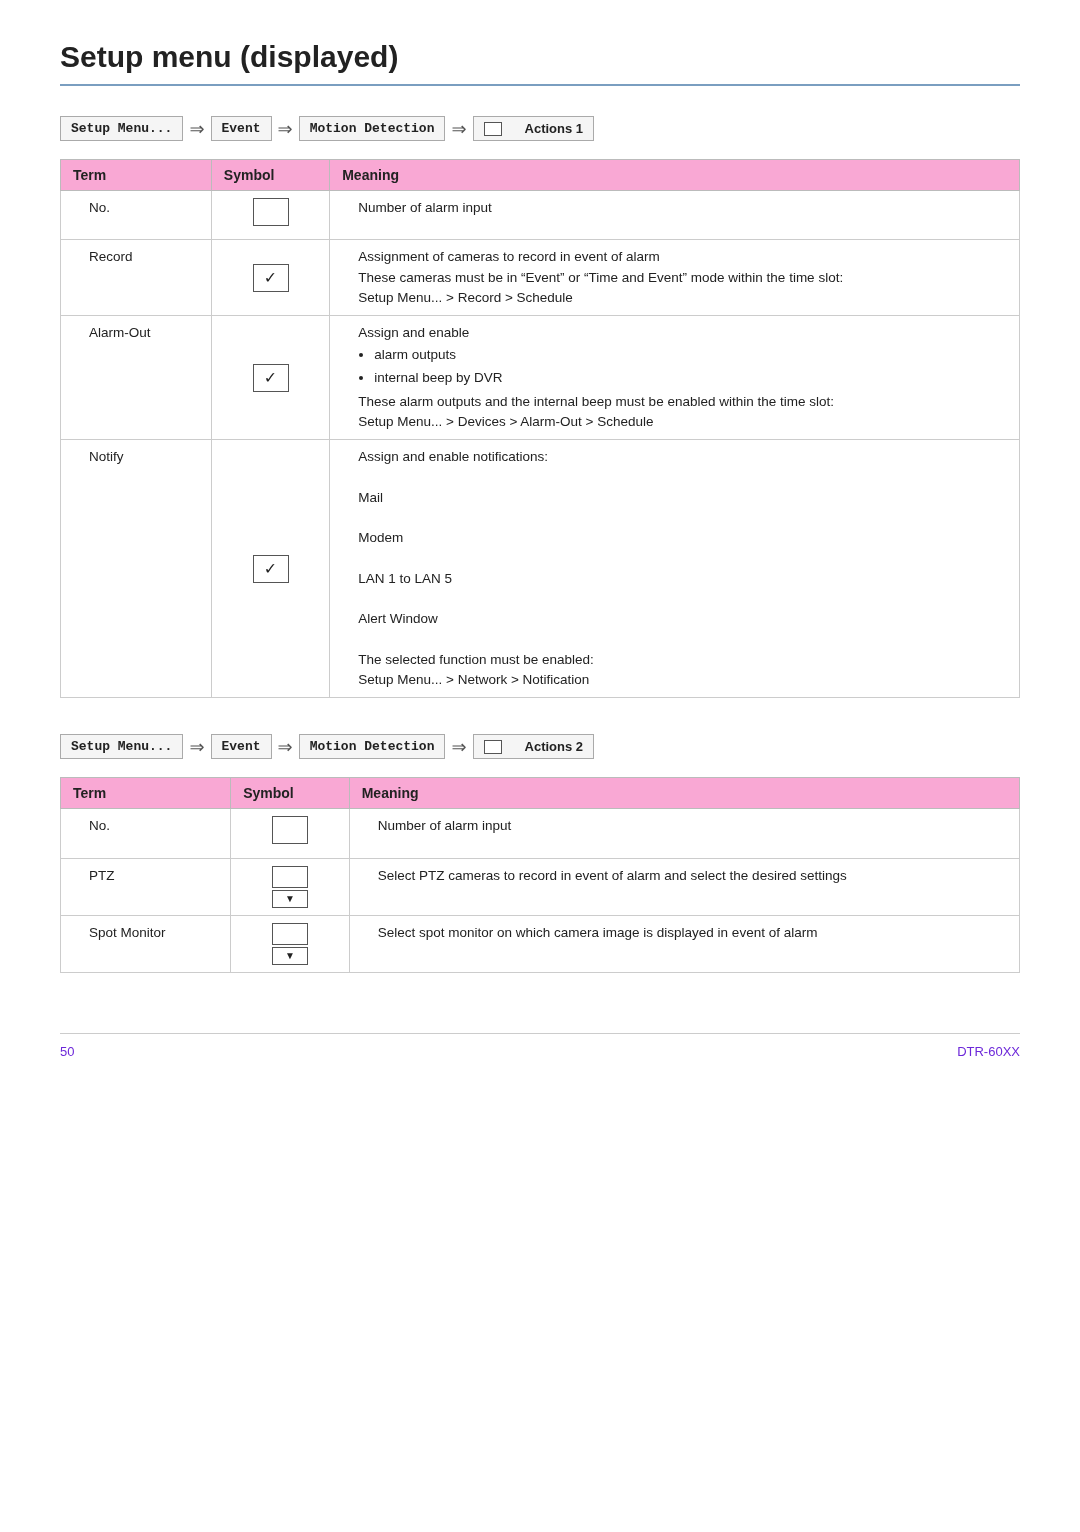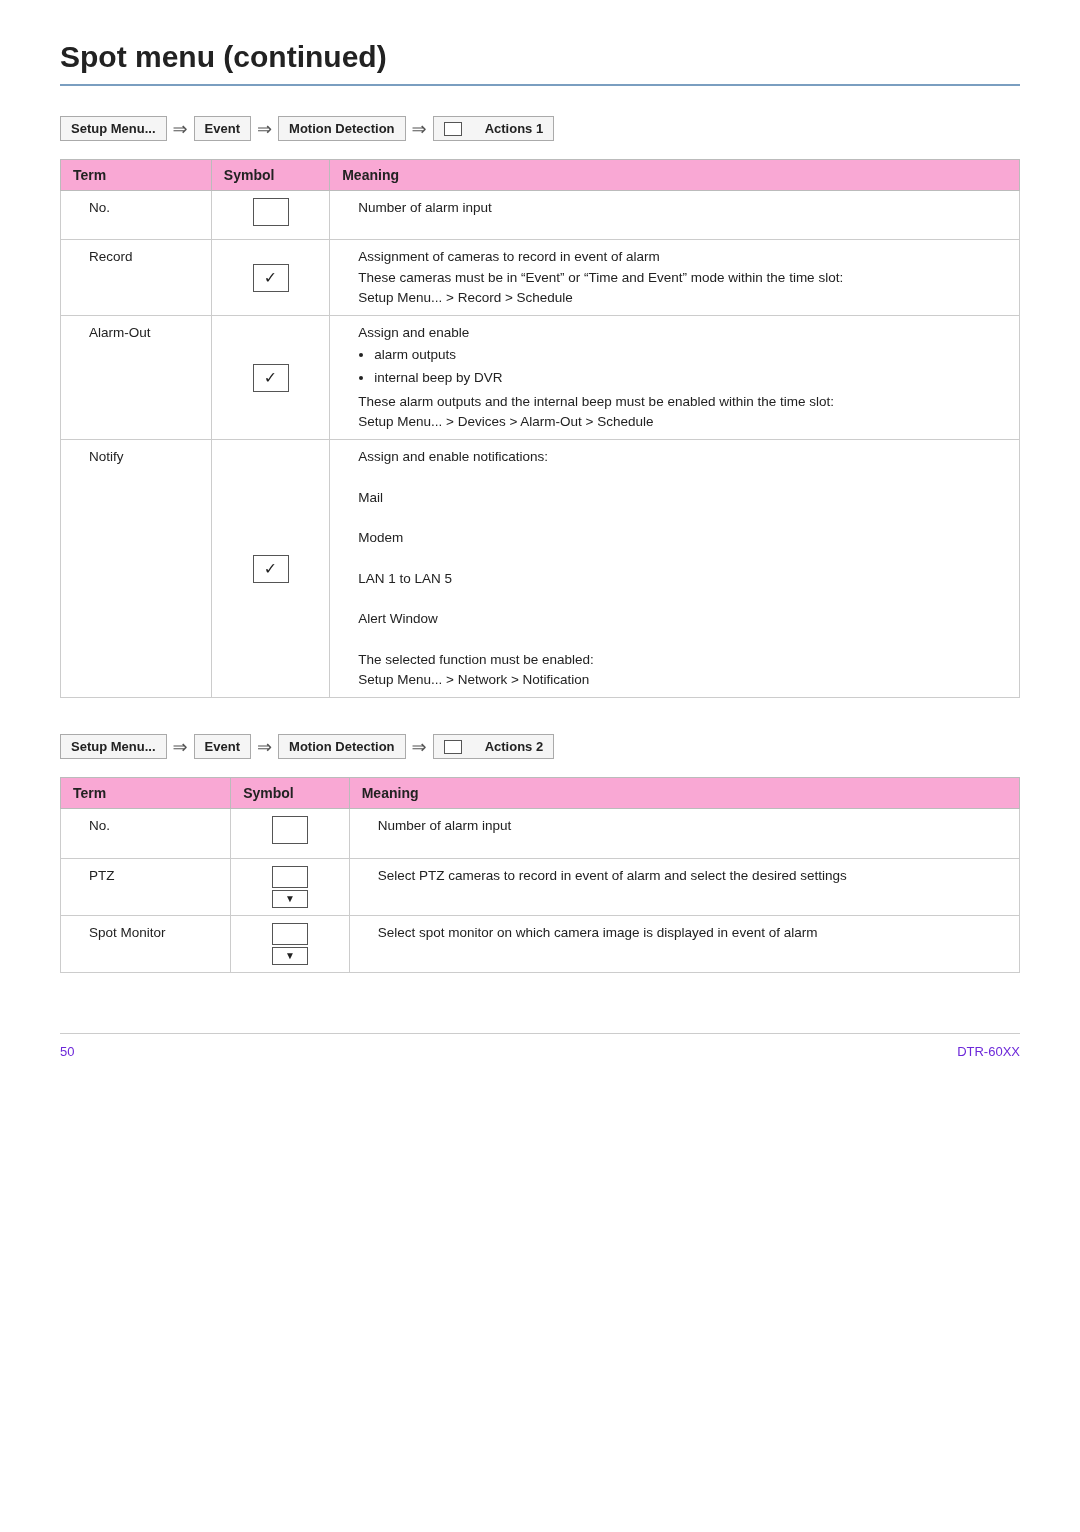--- a/index.html
+++ b/index.html
@@ -28,20 +28,21 @@
       margin-bottom: 18px;
       font-size: 13px;
     }
 
     .nav-item {
       font-weight: bold;
       border: 1.5px solid #aaa;
       padding: 4px 10px;
       background: #f5f5f5;
       font-size: 13px;
+      font-family: Liberation Mono, monospace;
     }
 
     .nav-arrow {
       font-size: 18px;
       color: #555;
       display: inline-block;
     }
 
     .nav-item-page {
       display: flex;
@@ -153,21 +154,21 @@
     }
 
     .bullet-list li {
       list-style: disc;
       margin-bottom: 2px;
     }
   </style>
 </head>
 <body>
 
-<h1 class="page-title">Spot menu (continued)</h1>
+<h1 class="page-title">Setup menu (displayed)</h1>
 
 <div class="nav-bar">
   <span class="nav-item">Setup Menu...</span>
   <span class="nav-arrow">⇒</span>
   <span class="nav-item">Event</span>
   <span class="nav-arrow">⇒</span>
   <span class="nav-item">Motion Detection</span>
   <span class="nav-arrow">⇒</span>
   <span class="nav-item-page">
     <span class="page-icon"></span>

